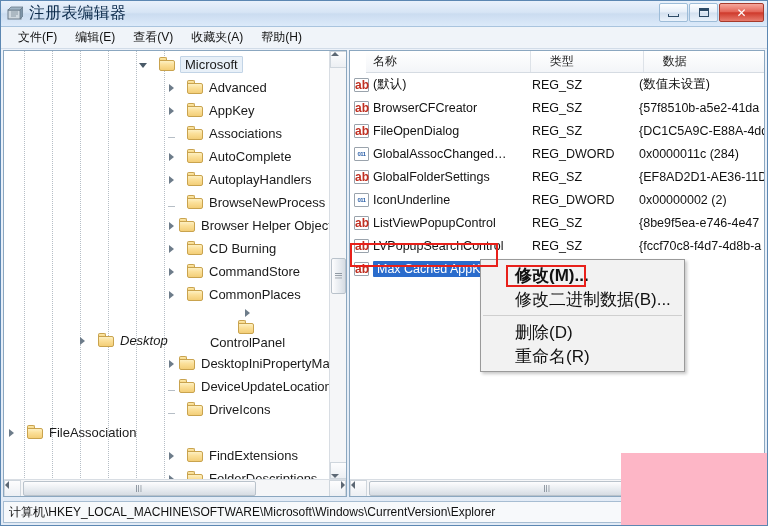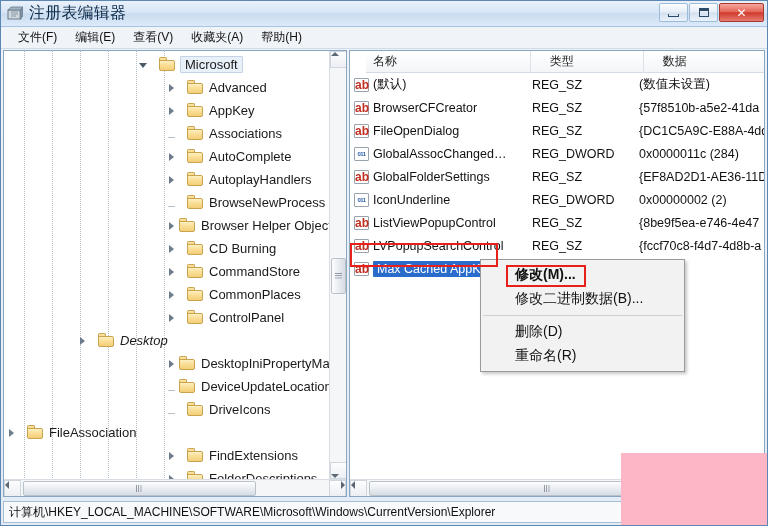--- a/index.html
+++ b/index.html
@@ -257,21 +257,21 @@
     position: absolute;
     background: #f2f2f2;
     border: 1px solid #9a9a9a;
     box-shadow: 2px 2px 3px rgba(0,0,0,.22);
     padding: 3px 0;
     z-index: 30;
   }
   .ctxitem {
     height: 24px; display: flex; align-items: center;
     padding: 0 18px 0 34px;
-    font-size: 14px; color: #111; white-space: nowrap;
+    font-size: 17px; color: #111; white-space: nowrap;
   }
   .ctxitem.bold { font-weight: bold; }
   .ctxsep { height: 1px; background: #cfcfcf; margin: 4px 2px 4px 2px; }
 
   
   .statusbar {
     position: absolute; left: 2px; bottom: 2px;
     width: 762px; height: 22px;
     background: #f7f9fb;
     border: 1px solid #a7bdd2;
@@ -453,21 +453,21 @@
             <span class="arrow collapsed">
               <i></i>
             </span>
             <span class="dots"></span>
             <span class="folder">
               <span class="tab"></span>
               <span class="body"></span>
             </span>
             <span class="label">CommonPlaces</span>
           </div>
-          <div class="tnode" style="padding-left: 160px;">
+          <div class="tnode" style="padding-left: 160px; flex-direction: column;">
             <span class="arrow collapsed">
               <i></i>
             </span>
             <span class="dots"></span>
             <span class="folder">
               <span class="tab"></span>
               <span class="body"></span>
             </span>
             <span class="label">ControlPanel</span>
           </div>

